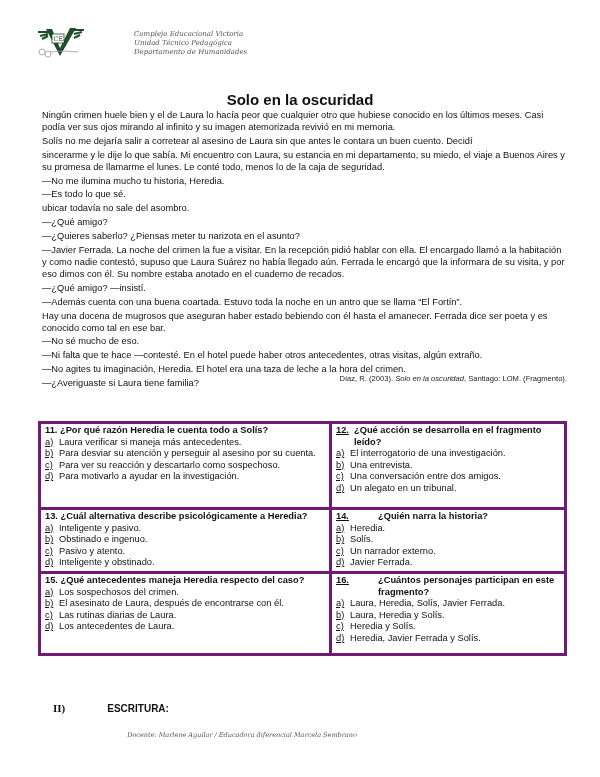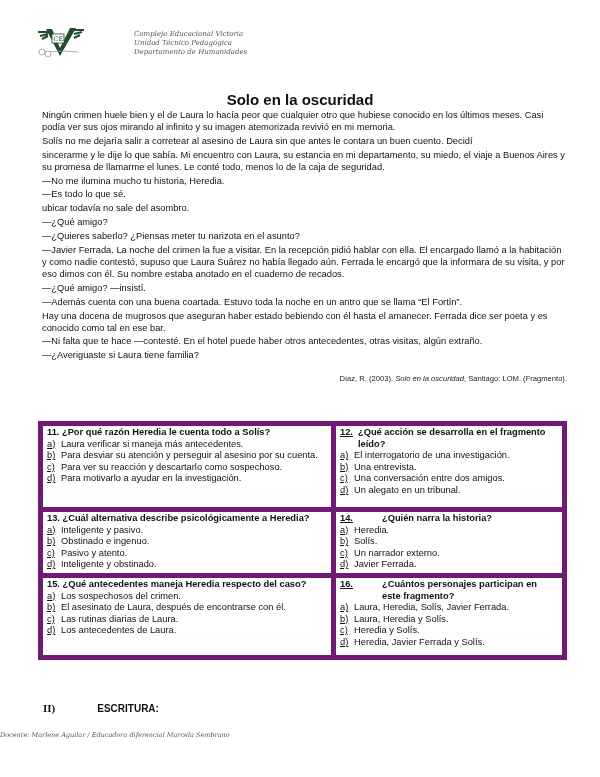--- a/index.html
+++ b/index.html
@@ -6,29 +6,29 @@
   body { width: 600px; height: 777px; position: relative; overflow: hidden; font-family: "Liberation Sans", sans-serif; color: #111; }
   .header { position: absolute; left: 36px; top: 26px; display: flex; align-items: center; }
   .logo { width: 50px; height: 34px; position: relative; }
   .school-lines { margin-left: 48px; font-family: "DejaVu Serif", serif; font-style: italic; font-size: 7px; line-height: 9px; color: #555; }
   .title { position: absolute; top: 91px; left: 0; width: 600px; text-align: center; font-weight: bold; font-size: 15px; }
   .story { position: absolute; left: 40px; top: 108px; width: 530px; font-size: 9.3px; line-height: 11.9px; }
   .story p { margin: 2px; }
   .citation { position: absolute; right: 33px; top: 374px; font-size: 7.6px; color: #222; }
   .citation i { font-style: italic; }
   .qtable { position: absolute; left: 38px; top: 421px; width: 529px; border-collapse: collapse; font-size: 9.3px; line-height: 11.6px; }
-  .qtable td { border: 5px solid #701a75; vertical-align: top; padding: 1px 4px 2px 4px; }
+  .qtable td { border: 3px solid #701a75; vertical-align: top; padding: 1px 4px 2px 4px; }
   .qtable td.left { width: 280px; }
   .q { font-weight: bold; }
   .opt { display: flex; }
   .opt .l { width: 14px; flex: none; text-decoration: underline; }
-  .section2 { position: absolute; left: 43px; top: 702px; font-size: 10px; font-weight: bold; }
+  .section2 { position: absolute; left: 53px; top: 702px; font-size: 10px; font-weight: bold; }
   .section2 .num { font-family: "Liberation Serif", serif; font-size: 11px; }
   .section2 .lbl { margin-left: 42px; }
-  .footer { position: absolute; left: 0; width: 484px; top: 731px; font-family: "DejaVu Serif", serif; font-style: italic; font-size: 6.5px; color: #555; }
+  .footer { position: absolute; left: 0; width: 484px; top: 731px; text-align: center; font-family: "DejaVu Serif", serif; font-style: italic; font-size: 6.5px; color: #555; }
 </style>
 </head>
 <body>
 
 <div class="header">
   <div class="logo">
     <svg width="50" height="34" viewBox="0 0 50 34">
       <path d="M2 6 L12 6 M4 10 L12 8 M6 13 L12 10" stroke="#1f4d2c" stroke-width="2"></path>
       <path d="M38 4 L48 4 M38 8 L46 6 M38 12 L44 9" stroke="#1f4d2c" stroke-width="2"></path>
       <path d="M10 3 L24 30 L40 2 L34 2 L24 22 L16 3 Z" fill="#1f4d2c"></path>
@@ -54,21 +54,23 @@
   <p>sincerarme y le dije lo que sabía. Mi encuentro con Laura, su estancia en mi departamento, su miedo, el viaje a Buenos Aires y su promesa de llamarme el lunes. Le conté todo, menos lo de la caja de seguridad.</p>
   <p>—No me ilumina mucho tu historia, Heredia.</p>
   <p>—Es todo lo que sé.</p>
   <p>ubicar todavía no sale del asombro.</p>
   <p>—¿Qué amigo?</p>
   <p>—¿Quieres saberlo? ¿Piensas meter tu narizota en el asunto?</p>
   <p>—Javier Ferrada. La noche del crimen la fue a visitar. En la recepción pidió hablar con ella. El encargado llamó a la habitación y como nadie contestó, supuso que Laura Suárez no había llegado aún. Ferrada le encargó que la informara de su visita, y por eso dimos con él. Su nombre estaba anotado en el cuaderno de recados.</p>
   <p>—¿Qué amigo? —insistí.</p>
   <p>—Además cuenta con una buena coartada. Estuvo toda la noche en un antro que se llama “El Fortín”.</p>
   <p>Hay una docena de mugrosos que aseguran haber estado bebiendo con él hasta el amanecer. Ferrada dice ser poeta y es conocido como tal en ese bar.</p>
+  <p>—No sé mucho de eso.</p>
   <p>—Ni falta que te hace —contesté. En el hotel puede haber otros antecedentes, otras visitas, algún extraño.</p>
+  <p>—No agites tu imaginación, Heredia. El hotel era una taza de leche a la hora del crimen.</p>
   <p>—¿Averiguaste si Laura tiene familia?</p>
 </div>
 
 <div class="citation">
   <span>Díaz, R. (2003). </span><i>Solo en la oscuridad</i><span>, Santiago: LOM. (Fragmento).</span>
 </div>
 
 <table class="qtable">
   <tbody>
       <tr style="height:86px">

